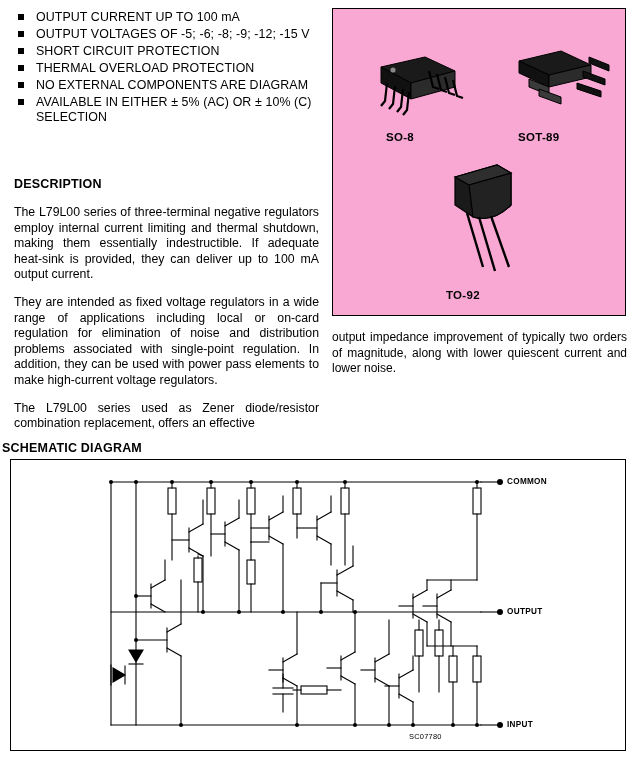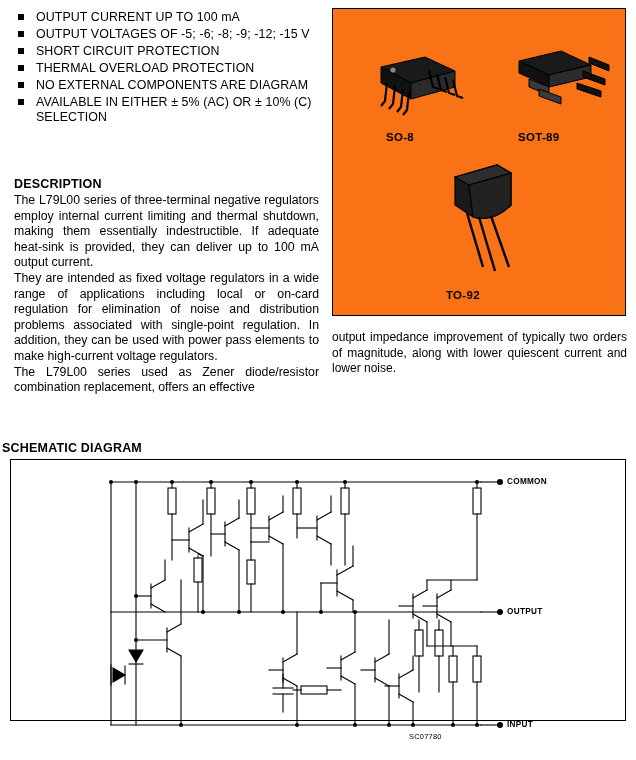--- a/index.html
+++ b/index.html
@@ -67,21 +67,21 @@
   .desc-body {
     position: absolute;
     left: 14px;
     top: 193px;
     width: 305px;
     font-size: 12.3px;
     line-height: 15.6px;
     text-align: justify;
   }
   .desc-body p {
-    margin: 0 0 0 0;
+    margin: 12px 0 0 0;
   }
 
   .desc-right {
     position: absolute;
     left: 332px;
     top: 330px;
     width: 295px;
     font-size: 12px;
     line-height: 15.6px;
     text-align: justify;
@@ -89,21 +89,21 @@
 
   
   .package-box {
     position: absolute;
     left: 332px;
     top: 8px;
     width: 294px;
     height: 308px;
     border: 1.5px solid #000;
     box-sizing: border-box;
-    background: #f97316;
+    background: #f9a8d4;
   }
   .pkg-label {
     position: absolute;
     font-size: 11.5px;
     font-weight: bold;
     letter-spacing: 0.3px;
   }
   .pkg-so8-label { left: 53px; top: 122px; }
   .pkg-sot89-label { left: 185px; top: 122px; }
   .pkg-to92-label { left: 113px; top: 280px; }
@@ -115,21 +115,21 @@
     top: 441px;
     font-size: 12.5px;
     font-weight: bold;
     letter-spacing: 0.2px;
   }
   .schem-box {
     position: absolute;
     left: 10px;
     top: 459px;
     width: 616px;
-    height: 262px;
+    height: 292px;
     border: 1.5px solid #000;
     box-sizing: border-box;
     background: #fff;
   }
   .net-label {
     position: absolute;
     font-size: 8.2px;
     font-weight: bold;
     letter-spacing: 0.3px;
   }

